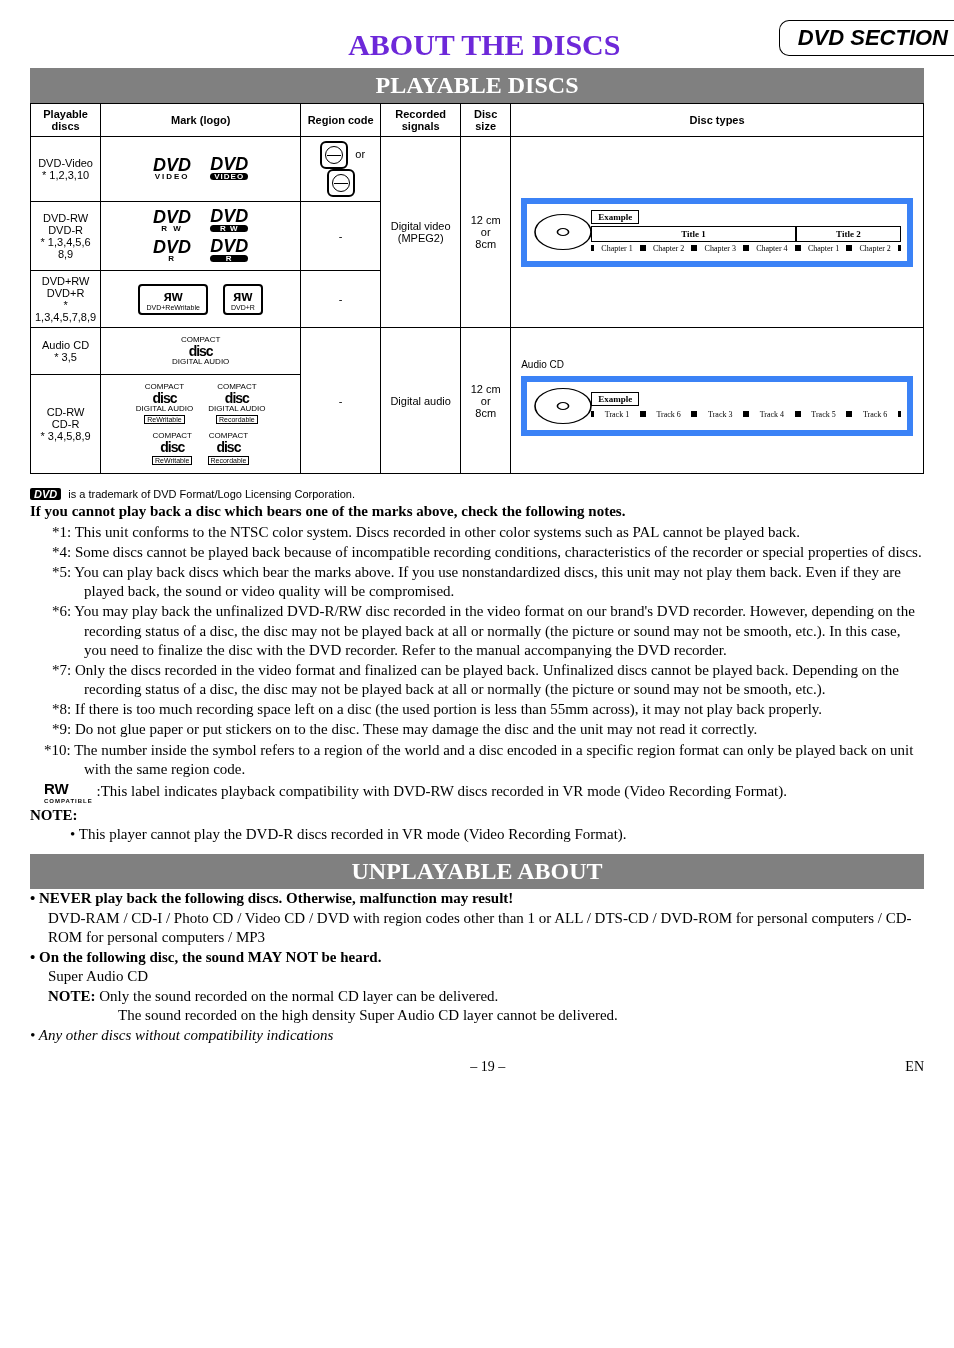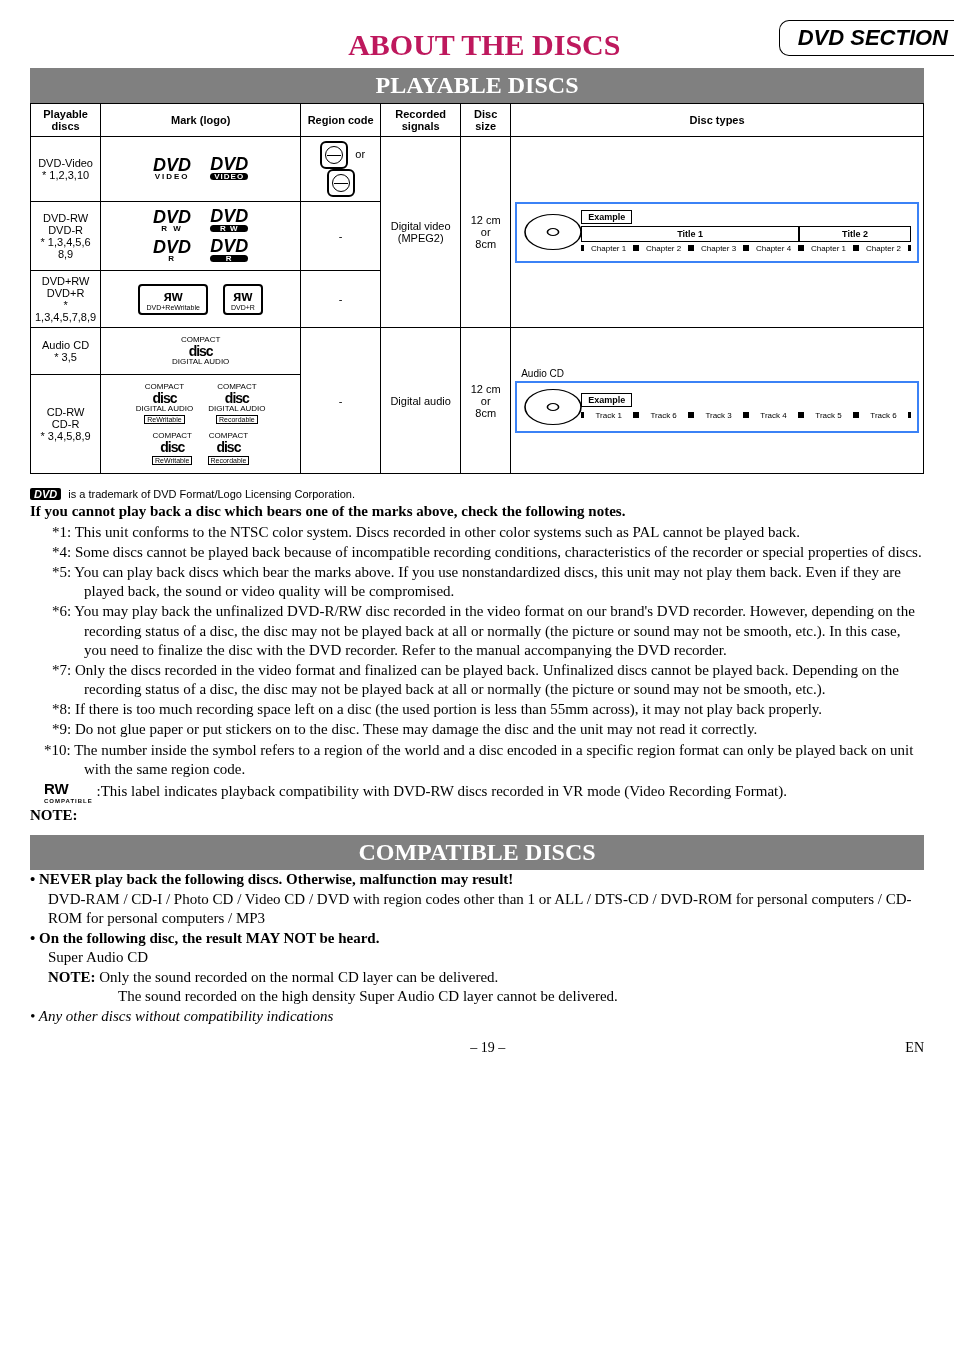--- a/index.html
+++ b/index.html
@@ -10,21 +10,21 @@
     font-size: 14px;
     color: #000;
     background: #fff;
     padding: 20px 30px 30px 30px;
   }
   .header-row { display: flex; align-items: flex-end; margin-bottom: 6px; }
   .main-title {
     flex: 1;
     text-align: center;
     font-size: 30px;
-    color: #be185d;
+    color: #6d28d9;
     font-weight: bold;
     font-family: "Times New Roman", serif;
     padding-left: 160px;
   }
   .section-tag {
     border: 1px solid #000;
     border-top-left-radius: 10px;
     border-bottom-left-radius: 10px;
     border-right: none;
     padding: 4px 6px 4px 18px;
@@ -97,22 +97,22 @@
     position:relative; margin:0 4px; vertical-align:middle;
   }
   .region::before{
     content:""; position:absolute; top:3px; left:3px; right:3px; bottom:3px;
     border:1px solid #000; border-radius:50%;
   }
   .region::after{
     content:""; position:absolute; top:12px; left:5px; right:5px; height:1px; background:#000;
   }
   .diagram-box {
-    border:2px solid #3b82f6; padding:6px; font-size:9px;
-    display:flex; align-items:center; gap:10px; font-family: Liberation Sans, sans-serif;
+    border:6px solid #3b82f6; padding:6px; margin:6px; font-size:9px;
+    display:flex; align-items:center; gap:10px; font-family: Liberation Serif, serif;
   }
   .disc-shape {
     width:36px; height:36px; border:1px solid #000; border-radius:50% 50% 50% 50%;
     transform: scaleX(1.6);
     display:flex; align-items:center; justify-content:center; flex:0 0 36px;
     margin-left: 12px;
   }
   .disc-shape::after{ content:""; width:6px; height:6px; border:1px solid #000; border-radius:50%; }
   .chapters { flex:1; }
   .chap-row { display:flex; }
@@ -332,32 +332,33 @@
   <div class="note-item">*9: Do not glue paper or put stickers on to the disc. These may damage the disc and the unit may not read it correctly.</div>
   <div class="note-item" style="padding-left:54px; text-indent:-40px;">*10: The number inside the symbol refers to a region of the world and a disc encoded in a specific region format can only be played back on unit with the same region code.</div>
   <div style="padding-left:14px; text-indent:0;">
     <span class="rw-compat">
       <span>RW</span>
       <span class="sm">COMPATIBLE</span>
     </span>
     <span>:This label indicates playback compatibility with DVD-RW discs recorded in VR mode (Video Recording Format).</span>
   </div>
   <div style="font-weight:bold">NOTE:</div>
+  <div style="padding-left:40px">• This player cannot play the DVD-R discs recorded in VR mode (Video Recording Format).</div>
 </div>
 
 <div style="height:10px"></div>
-<div class="band">COMPATIBLE DISCS</div>
+<div class="band">UNPLAYABLE ABOUT</div>
 
 <div class="bullets">
   <div class="b">
     <span style="font-weight:bold">• NEVER play back the following discs. Otherwise, malfunction may result!</span><br>
     <span>DVD-RAM / CD-I / Photo CD / Video CD / DVD with region codes other than 1 or ALL / DTS-CD / DVD-ROM for personal computers / CD-ROM for personal computers / MP3</span>
   </div>
   <div class="b">
-    <span style="font-weight:bold">• On the following disc, the result MAY NOT be heard.</span><br>
+    <span style="font-weight:bold">• On the following disc, the sound MAY NOT be heard.</span><br>
     <span>Super Audio CD</span><br>
     <span style="font-weight:bold">NOTE:</span>
     <span>Only the sound recorded on the normal CD layer can be delivered.</span><br>
     <span style="padding-left:70px; display:inline-block; text-indent:0;">The sound recorded on the high density Super Audio CD layer cannot be delivered.</span>
   </div>
   <div class="b" style="font-style:italic">• Any other discs without compatibility indications</div>
 </div>
 
 <div class="footer">
   <span style="width:40px"></span>

